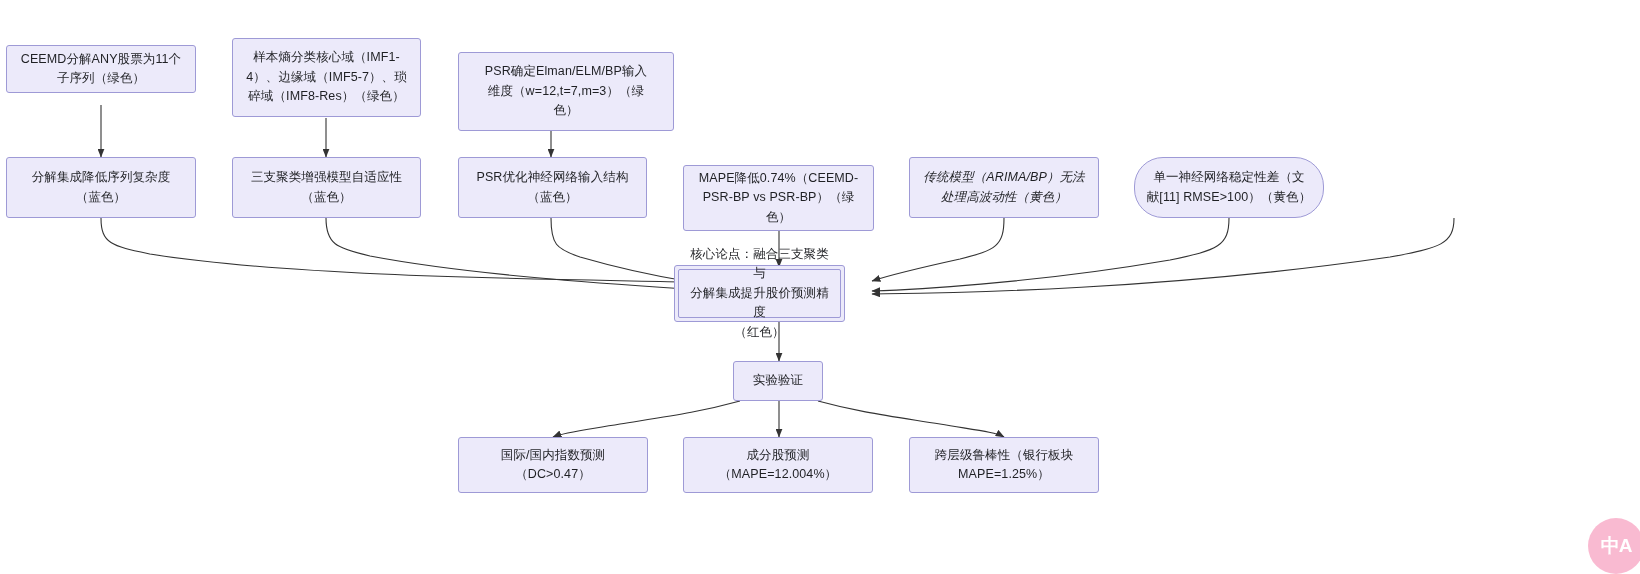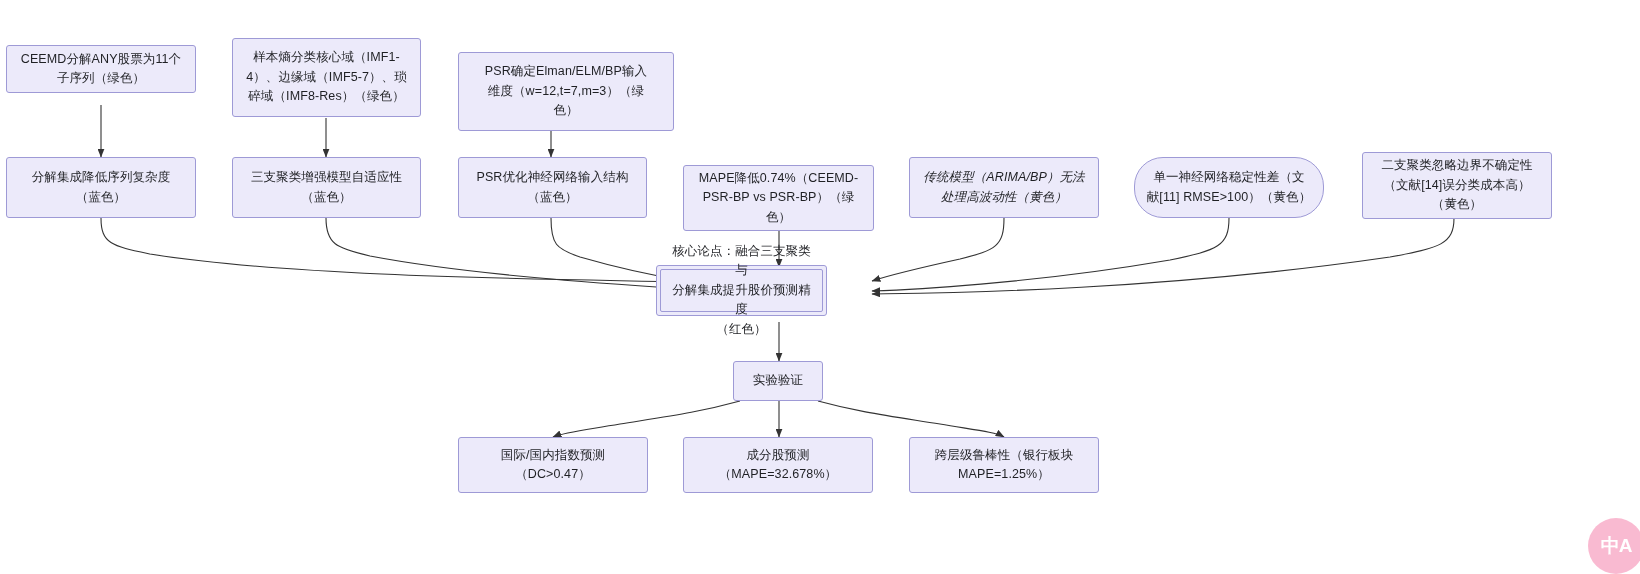--- a/index.html
+++ b/index.html
@@ -160,46 +160,41 @@
   <div class="node" style="left:909px; top:157px; width:190px; height:61px;font-style:italic;">
     <span class="label">传统模型（ARIMA/BP）无法
 处理高波动性（黄色）</span>
   </div>
 
   <div class="node" style="left:1134px; top:157px; width:190px; height:61px;border-radius:29px;">
     <span class="label">单一神经网络稳定性差（文
 献[11] RMSE&gt;100）（黄色）</span>
   </div>
 
-  <div class="node" style="left:1362px; top:152px; width:190px; height:67px;">
-    <span class="label">二支聚类忽略边界不确定性
-（文献[14]误分类成本高）
-（黄色）</span>
-  </div>
-
-  <div class="node core" style="left:656px; top:265px; width:171px; height:51px;text-align:center;">
+
+  <div class="node core" style="left:674px; top:265px; width:171px; height:57px;text-align:center;">
     <div class="inner">
       <span class="label">核心论点：融合三支聚类与
 分解集成提升股价预测精度
 （红色）</span>
     </div>
   </div>
 
   <div class="node" style="left:733px; top:361px; width:90px; height:40px;">
     <span class="label">实验验证</span>
   </div>
 
   <div class="node" style="left:458px; top:437px; width:190px; height:56px;">
     <span class="label">国际/国内指数预测
 （DC&gt;0.47）</span>
   </div>
 
   <div class="node" style="left:683px; top:437px; width:190px; height:56px;">
     <span class="label">成分股预测
-（MAPE=32.678%）</span>
+（MAPE=12.004%）</span>
   </div>
 
   <div class="node" style="left:909px; top:437px; width:190px; height:56px;">
     <span class="label">跨层级鲁棒性（银行板块
 MAPE=1.25%）</span>
   </div>
 
   <div id="watermark" style="left:1588px; top:518px;">
     <span>中A</span>
   </div>

